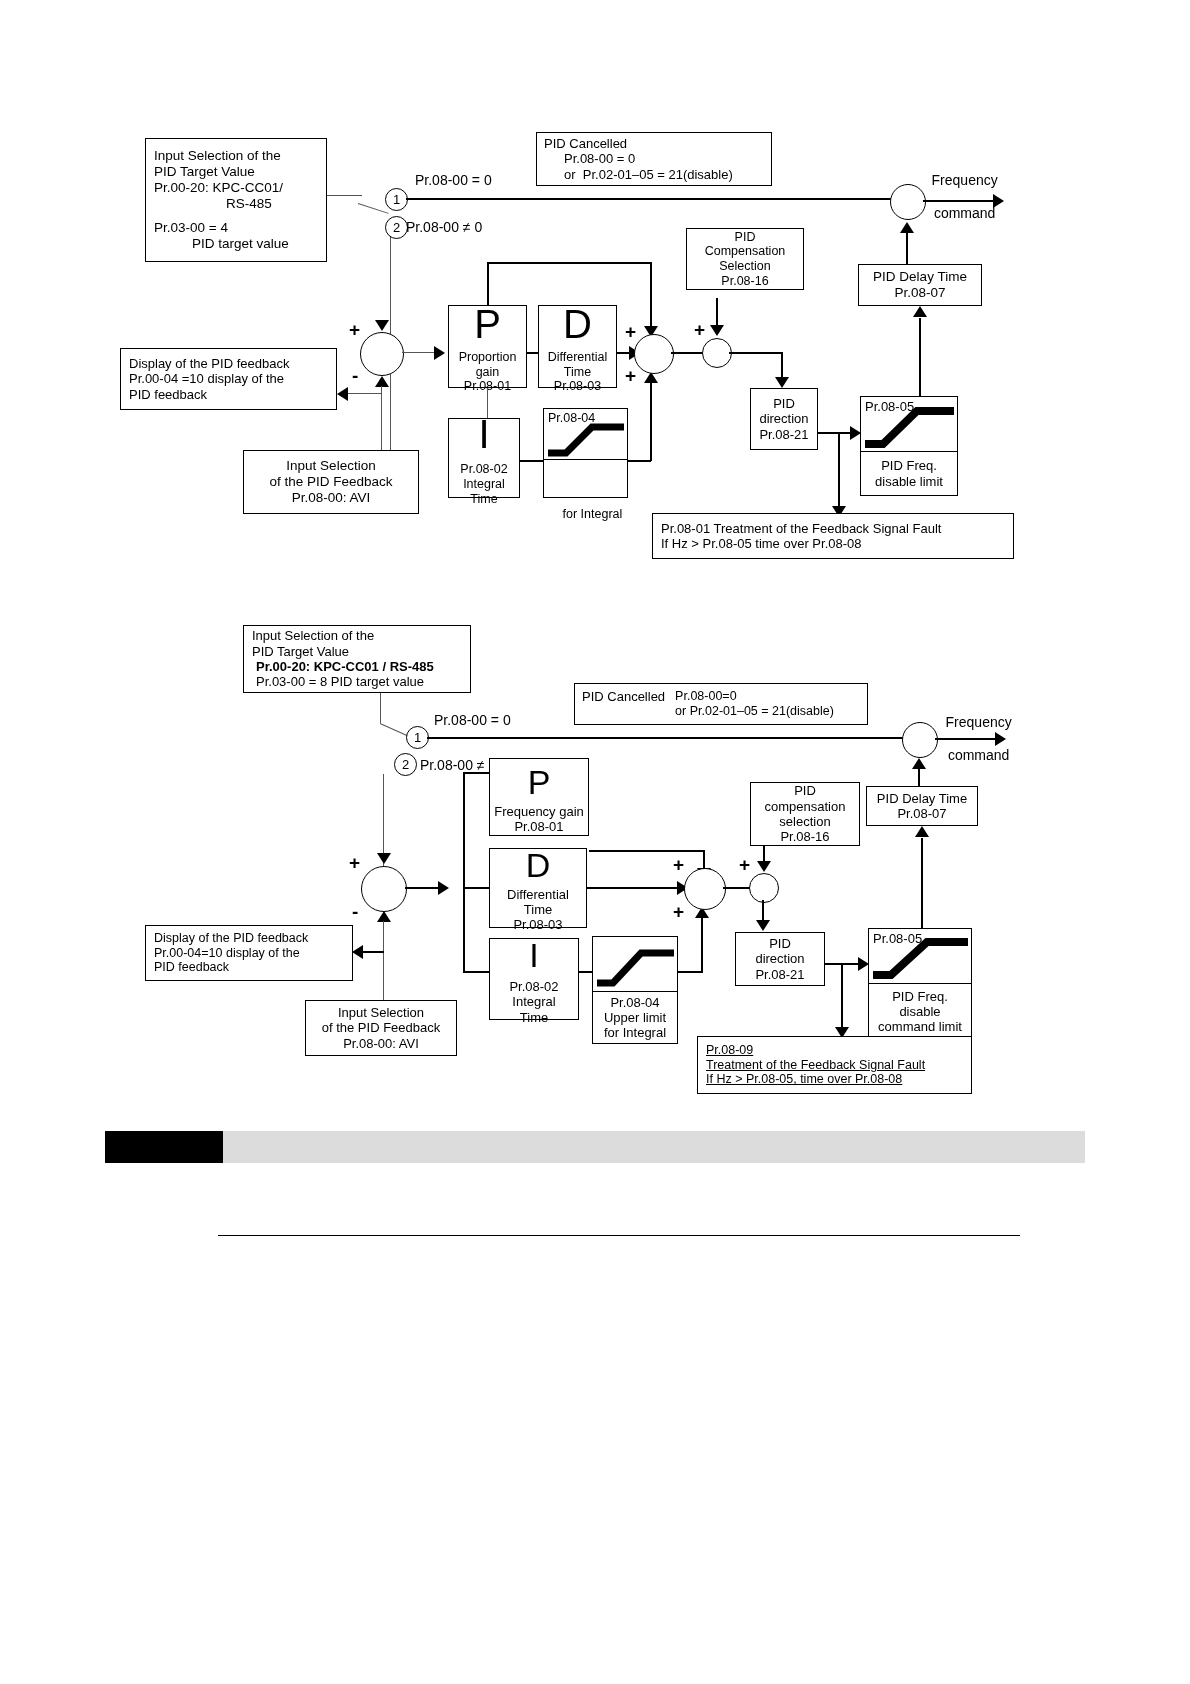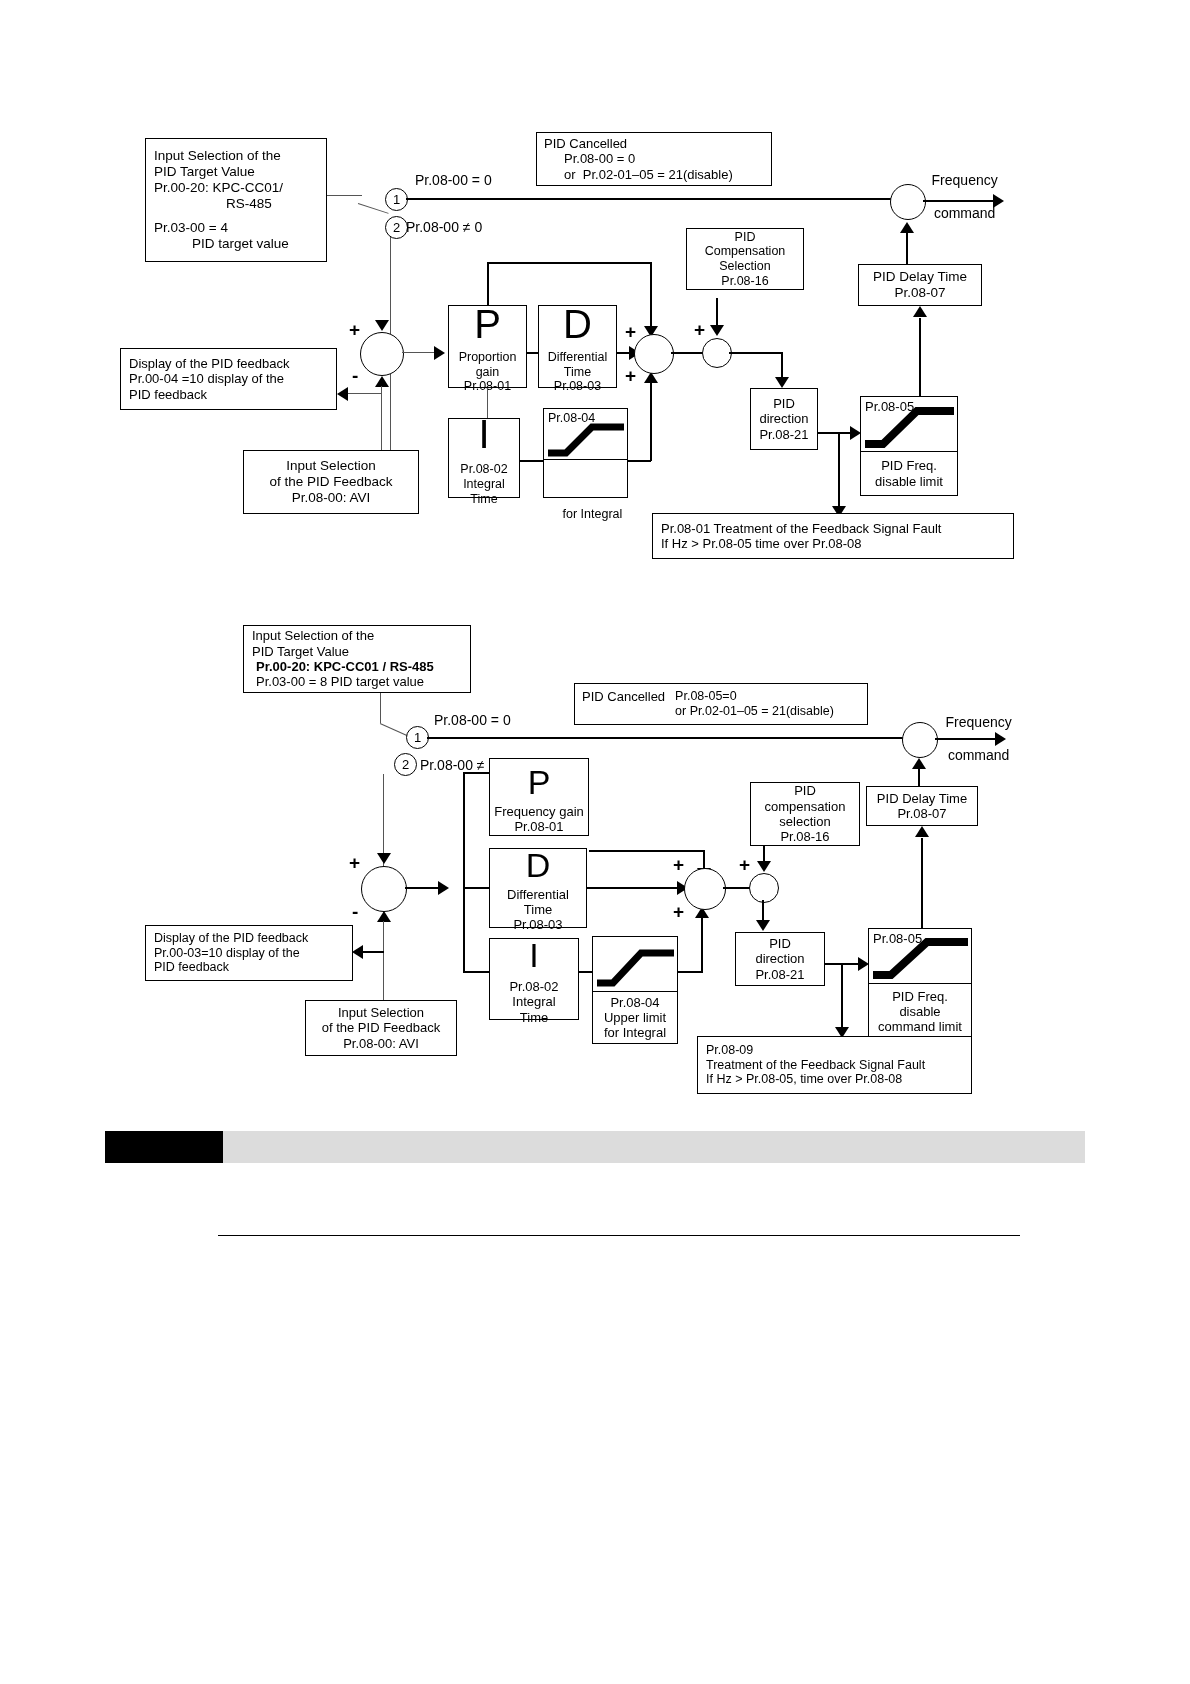--- a/index.html
+++ b/index.html
@@ -254,21 +254,21 @@
   </div>
   <div class="lbl" style="left:434px;top:712px;font-size:14px;">Pr.08-00 = 0</div>
   <div class="lbl" style="left:420px;top:757px;font-size:14px;">Pr.08-00 ≠ 0</div>
 
   <div class="hl" style="left:427px;top:737px;width:477px;"></div>
 
   <div class="n box" style="left:574px;top:683px;width:294px;height:42px;padding:4px 7px;font-size:13px;">
     <div style="display:flex;align-items:flex-start;">
       <span style="white-space:pre;padding-right:10px;">PID Cancelled</span>
       <span style="display:flex;flex-direction:column;font-size:12.5px;line-height:1.2;">
-        <span>Pr.08-05=0</span>
+        <span>Pr.08-00=0</span>
         <span>or  Pr.02-01–05 = 21(disable)</span>
       </span>
     </div>
   </div>
 
   <div class="circ" style="left:902px;top:722px;width:34px;height:34px;"></div>
   <div class="hl" style="left:935px;top:738px;width:62px;"></div>
   <div class="ar ar-r" style="left:995px;top:732px;"></div>
   <div class="lbl" style="left:930px;top:697px;font-size:14px;text-align:center;line-height:1.2;">
     <span>Frequency</span><br>
@@ -393,33 +393,33 @@
     </div>
   </div>
   <div class="n box c-center" style="left:868px;top:984px;width:104px;height:56px;border-top:none;font-size:13px;">
     <span class="ln">PID Freq.</span>
     <span class="ln">disable</span>
     <span class="ln">command limit</span>
   </div>
 
   <div class="n box c-left" style="left:145px;top:925px;width:208px;height:56px;padding:5px 8px;font-size:12.5px;">
     <span class="ln">Display of the PID feedback</span>
-    <span class="ln">Pr.00-03=10 display of the</span>
+    <span class="ln">Pr.00-04=10 display of the</span>
     <span class="ln">PID feedback</span>
   </div>
   <div class="hl" style="left:362px;top:951px;width:22px;"></div>
   <div class="ar ar-l" style="left:352px;top:945px;"></div>
 
   <div class="n box c-center" style="left:305px;top:1000px;width:152px;height:56px;font-size:13px;">
     <span class="ln">Input Selection</span>
     <span class="ln">of the PID Feedback</span>
     <span class="ln">Pr.08-00: AVI</span>
   </div>
 
-  <div class="n box c-left" style="left:697px;top:1036px;width:275px;height:58px;padding:4px 8px;font-size:12.5px;">
+  <div class="n box c-left" style="left:697px;top:1036px;width:275px;height:58px;padding:4px 8px;font-size:12.5px;text-decoration:underline;">
     <span class="ln">Pr.08-09</span>
     <span class="ln">Treatment of the Feedback Signal Fault</span>
     <span class="ln">If Hz &gt; Pr.08-05, time over Pr.08-08</span>
   </div>
 </div>
 
 <div class="barblack" style="left:105px;top:1131px;width:118px;height:32px;"></div>
 <div class="bargrey" style="left:223px;top:1131px;width:862px;height:32px;"></div>
 <div class="rule" style="left:218px;top:1235px;width:802px;"></div>
 

